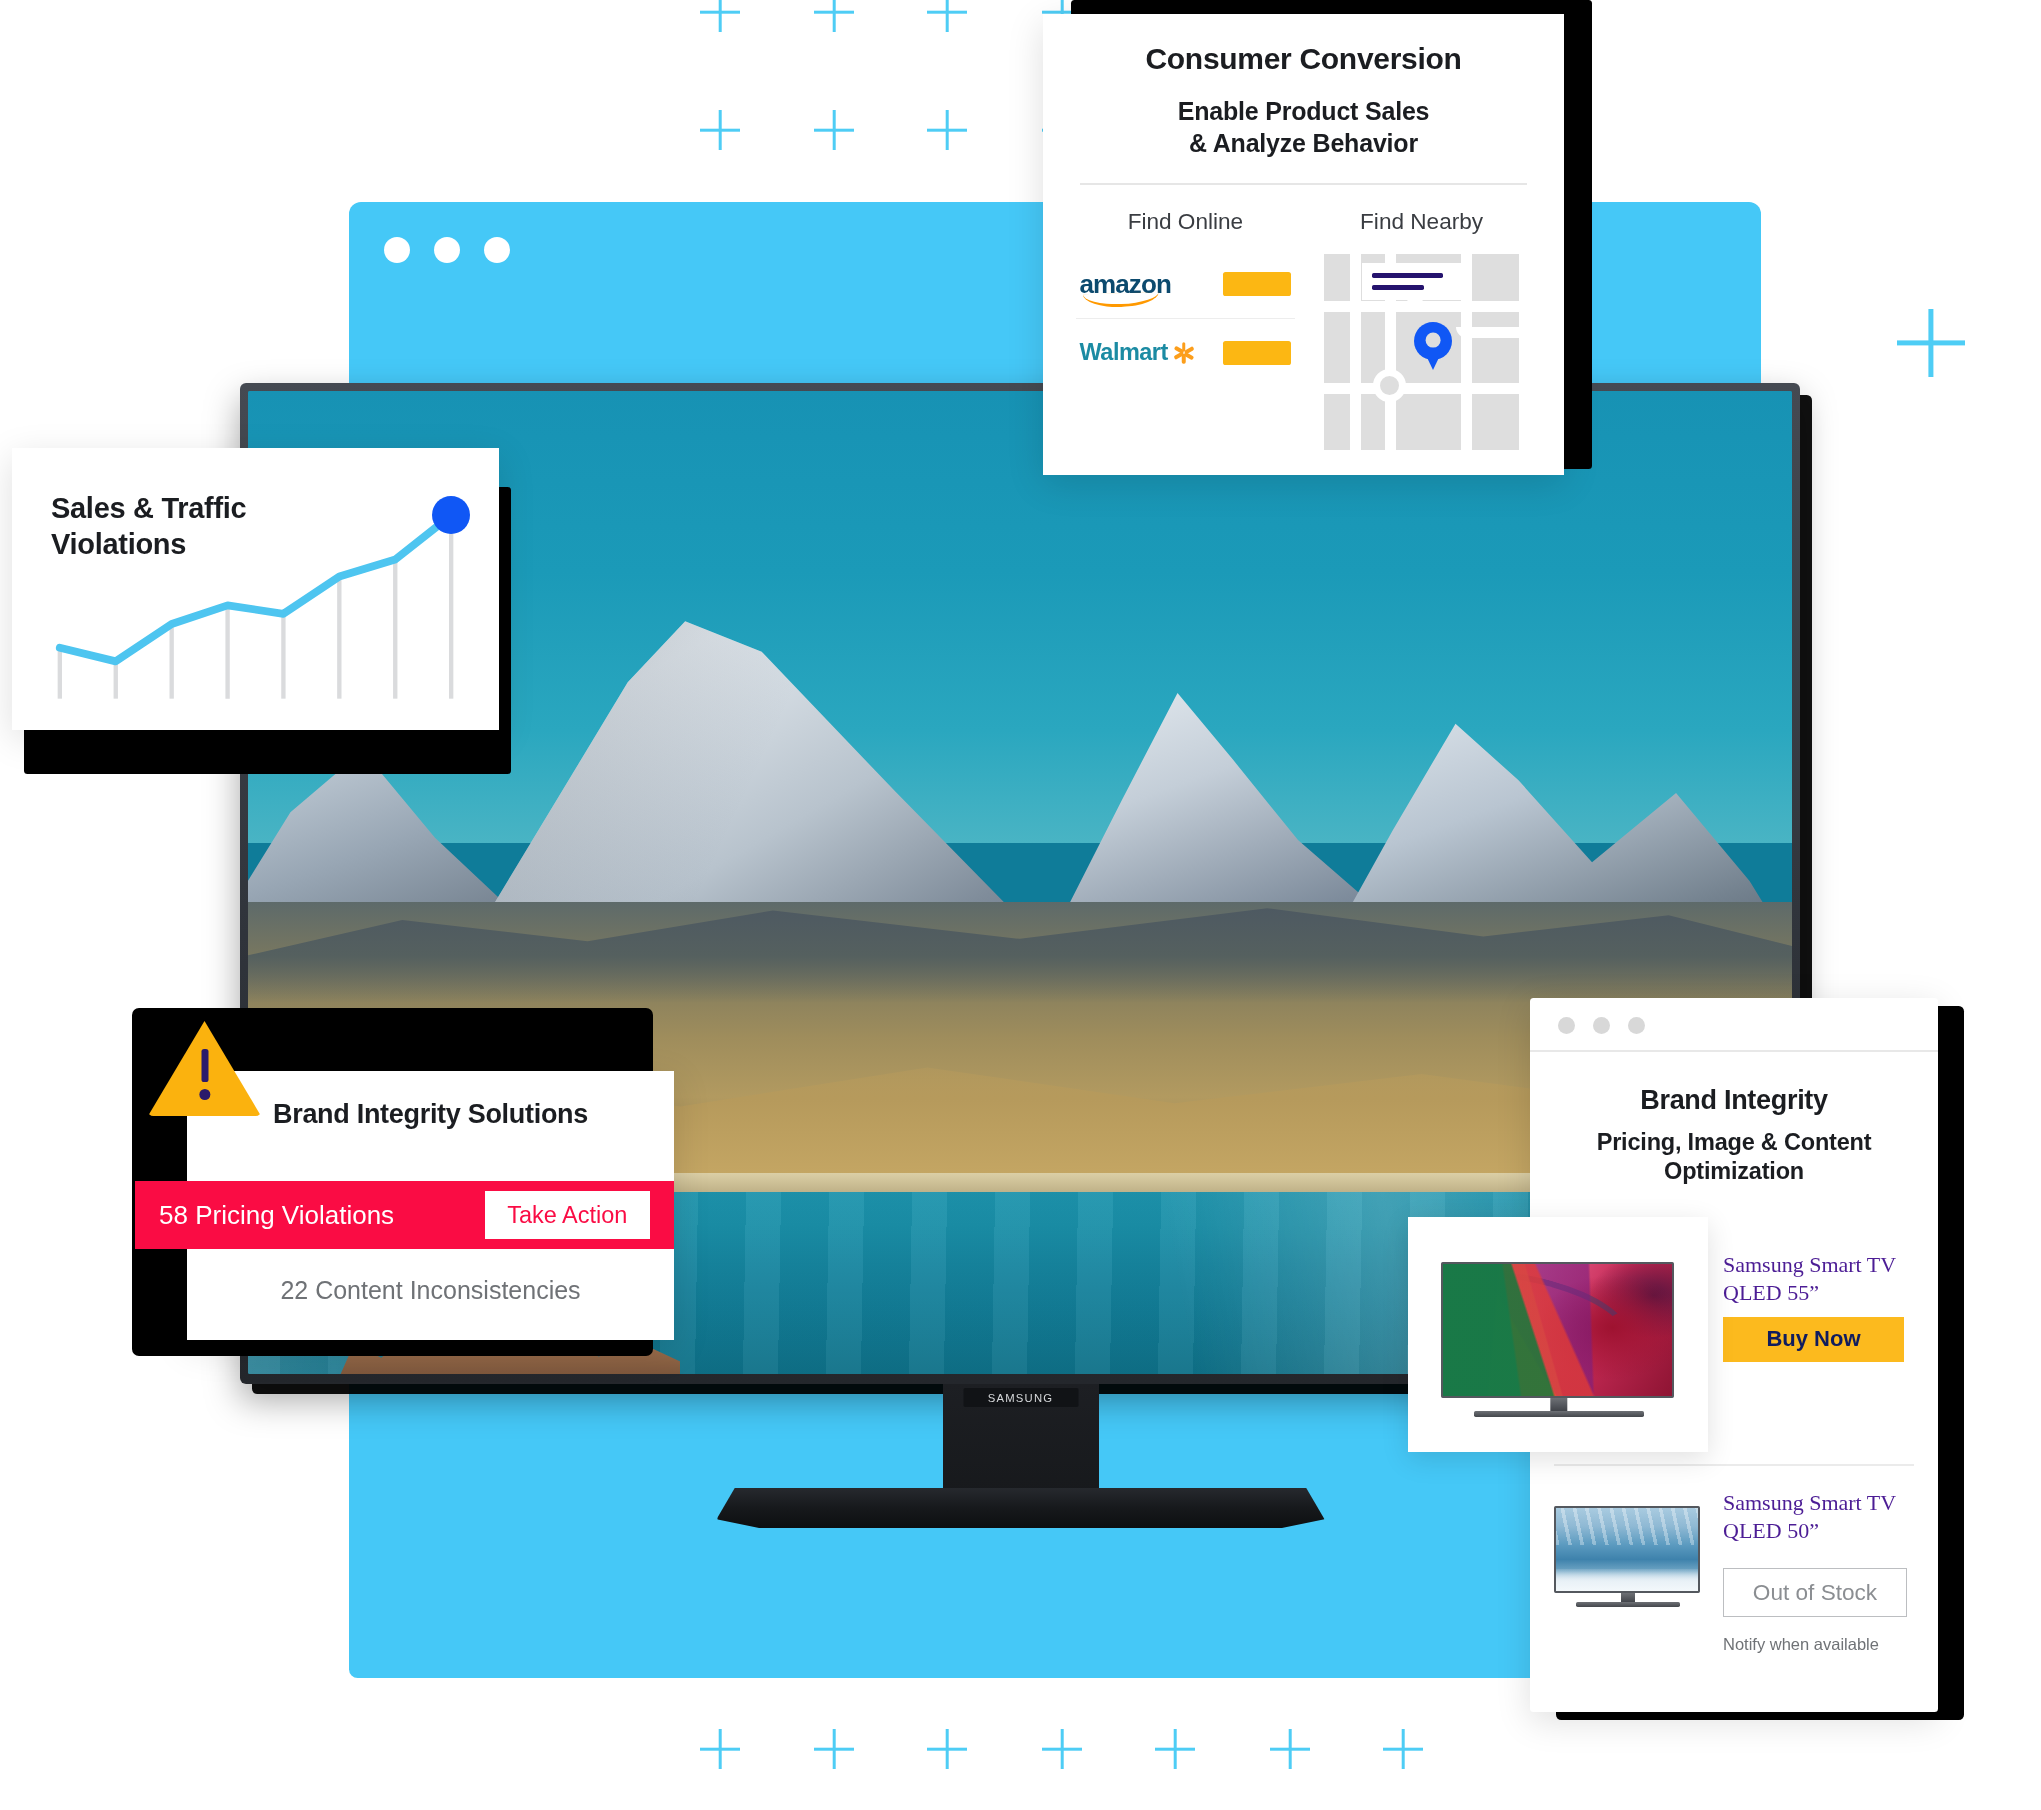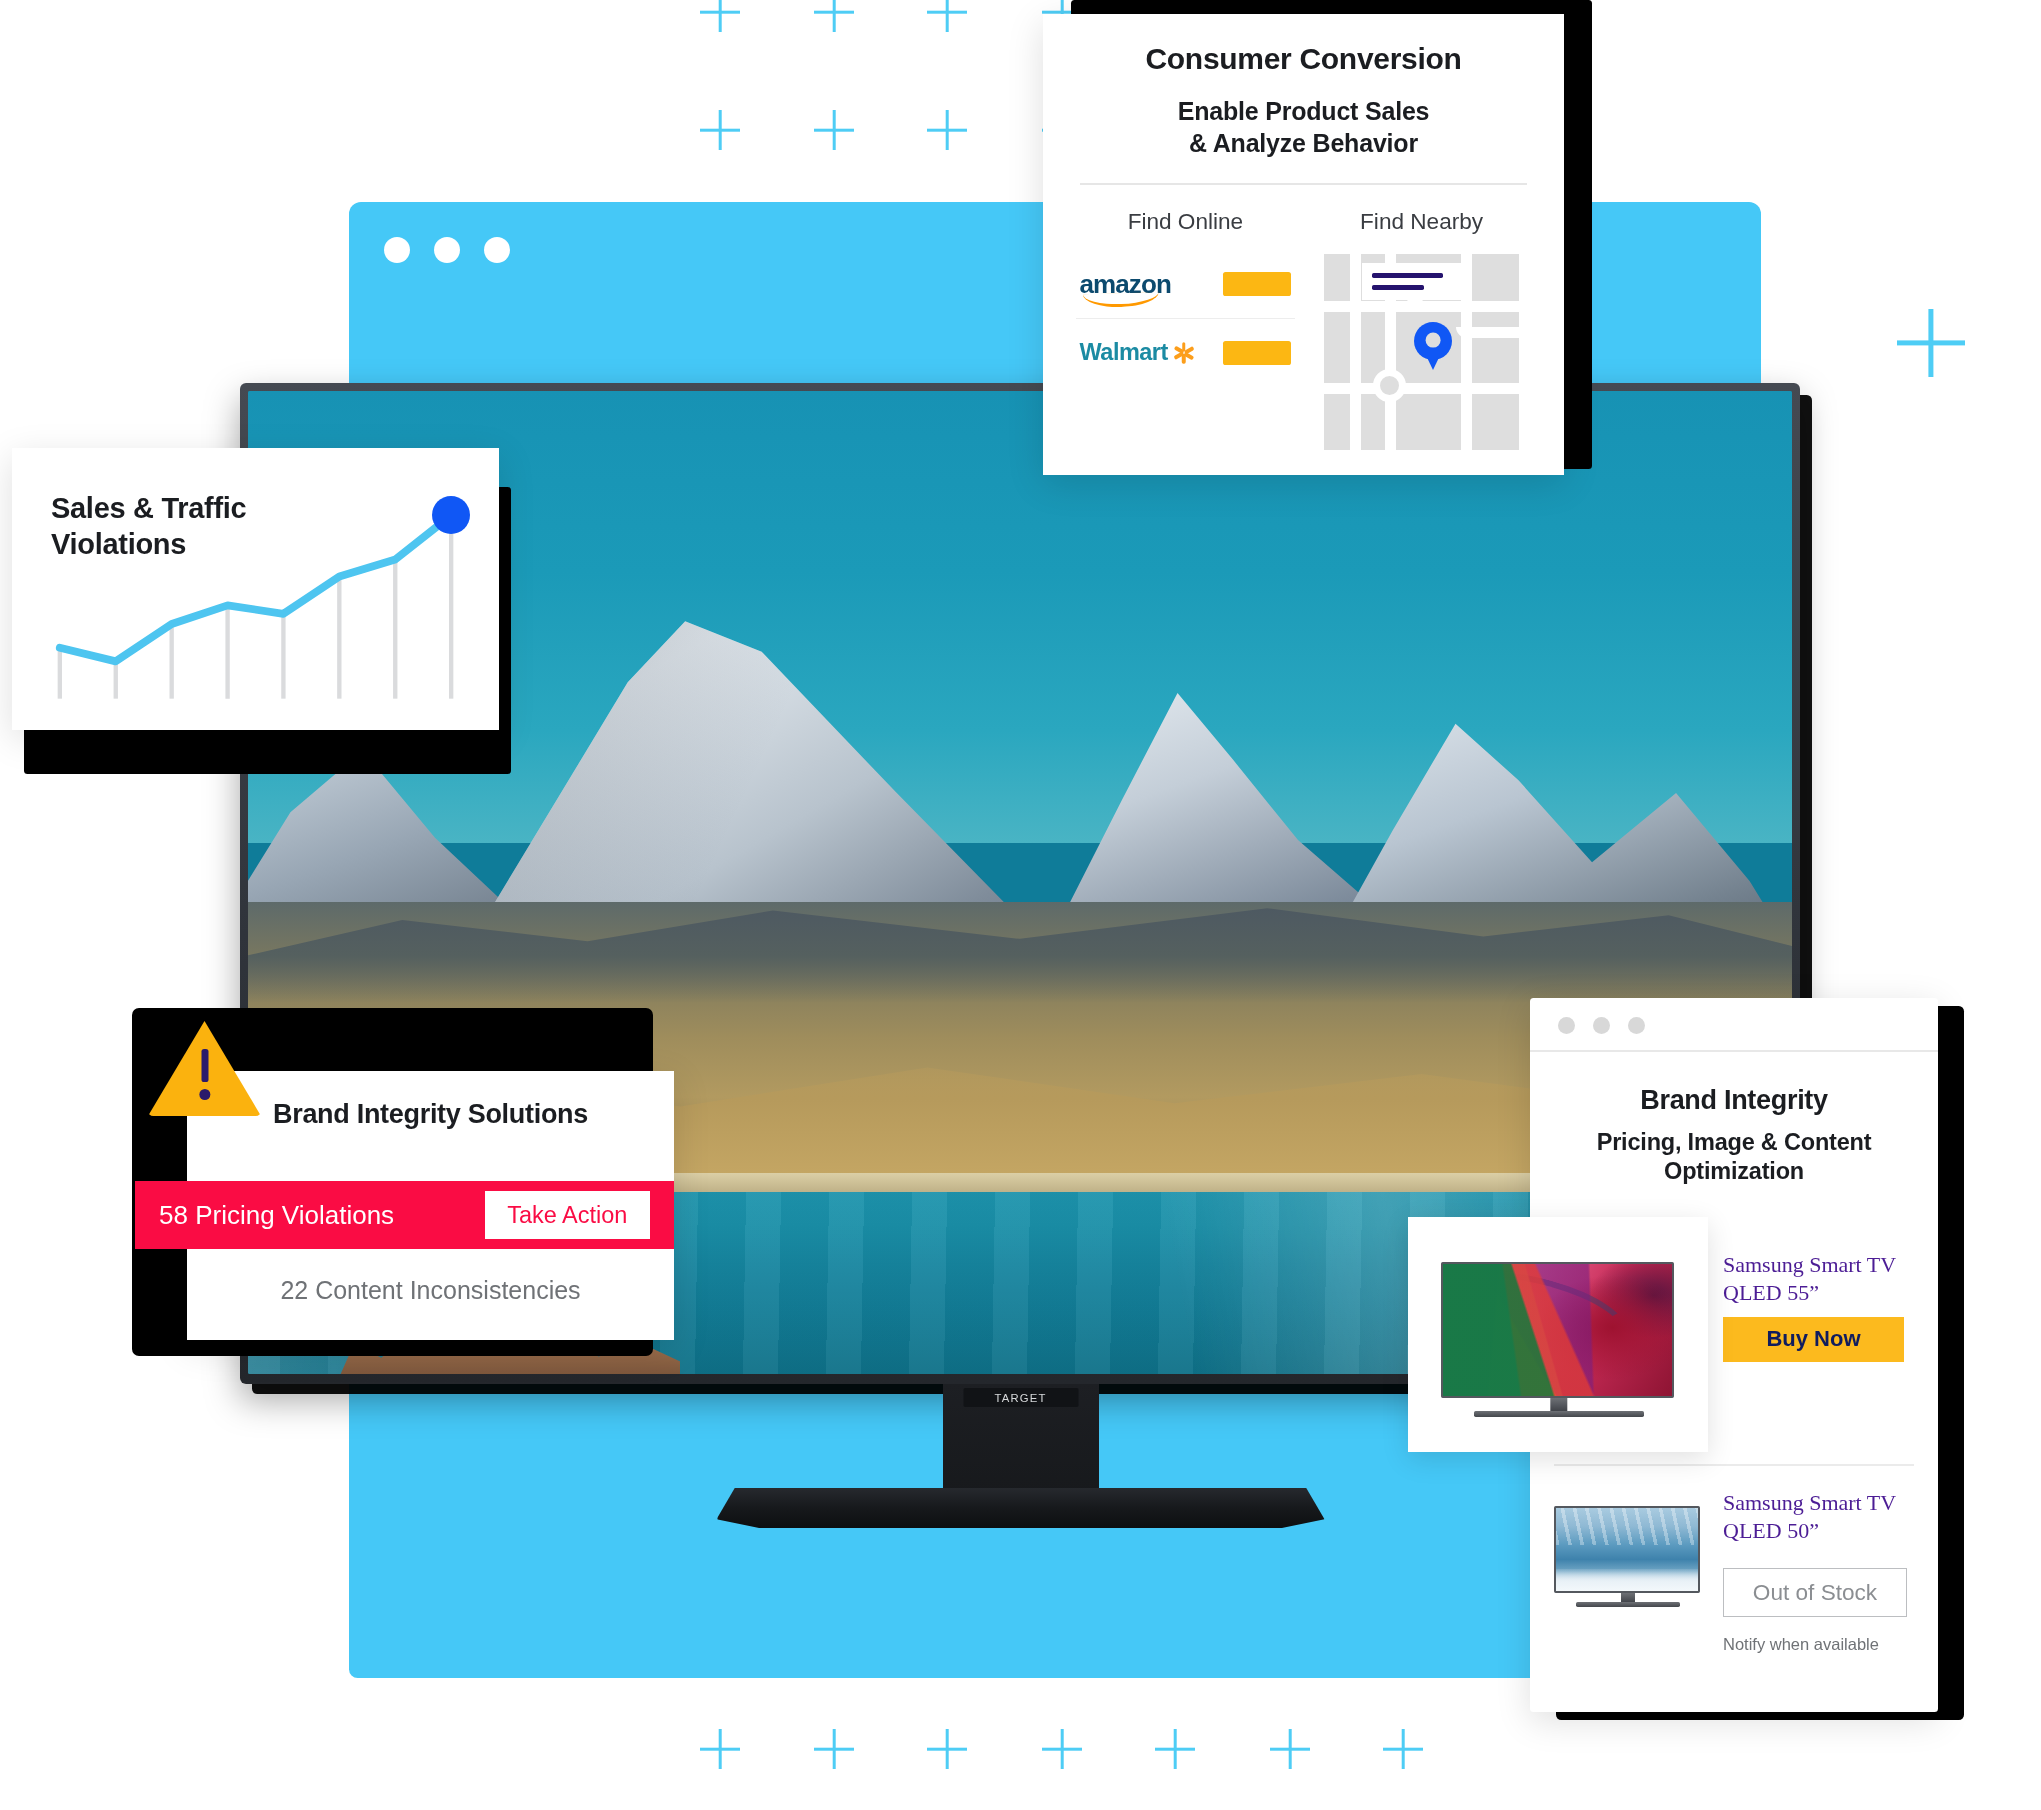--- a/index.html
+++ b/index.html
@@ -431,21 +431,21 @@
       <div class="peak-main"></div>
       <div class="peak-right1"></div>
       <div class="peak-right2"></div>
       <div class="hills"></div>
       <div class="shore"></div>
       <div class="lake"></div>
       <div class="rocks"></div>
     </div>
   </div>
   <div id="tv-neck"></div>
-  <div id="tv-samsung">TARGET</div>
+  <div id="tv-samsung">SAMSUNG</div>
   <div id="tv-base"></div>
 
   <div class="blk-shadow" style="left:24px;top:487px;width:487px;height:287px;"></div>
   <div class="card" id="st-card">
     <svg id="st-chart" viewBox="0 0 560 324" preserveAspectRatio="none">
       <g id="st-bars">
           <rect x="52.5" y="229.5" width="5" height="58.5" fill="#DADBDD"></rect>
           <rect x="116.8" y="245.1" width="5" height="42.9" fill="#DADBDD"></rect>
           <rect x="181.1" y="202.2" width="5" height="85.8" fill="#DADBDD"></rect>
           <rect x="245.4" y="180.8" width="5" height="107.3" fill="#DADBDD"></rect>

